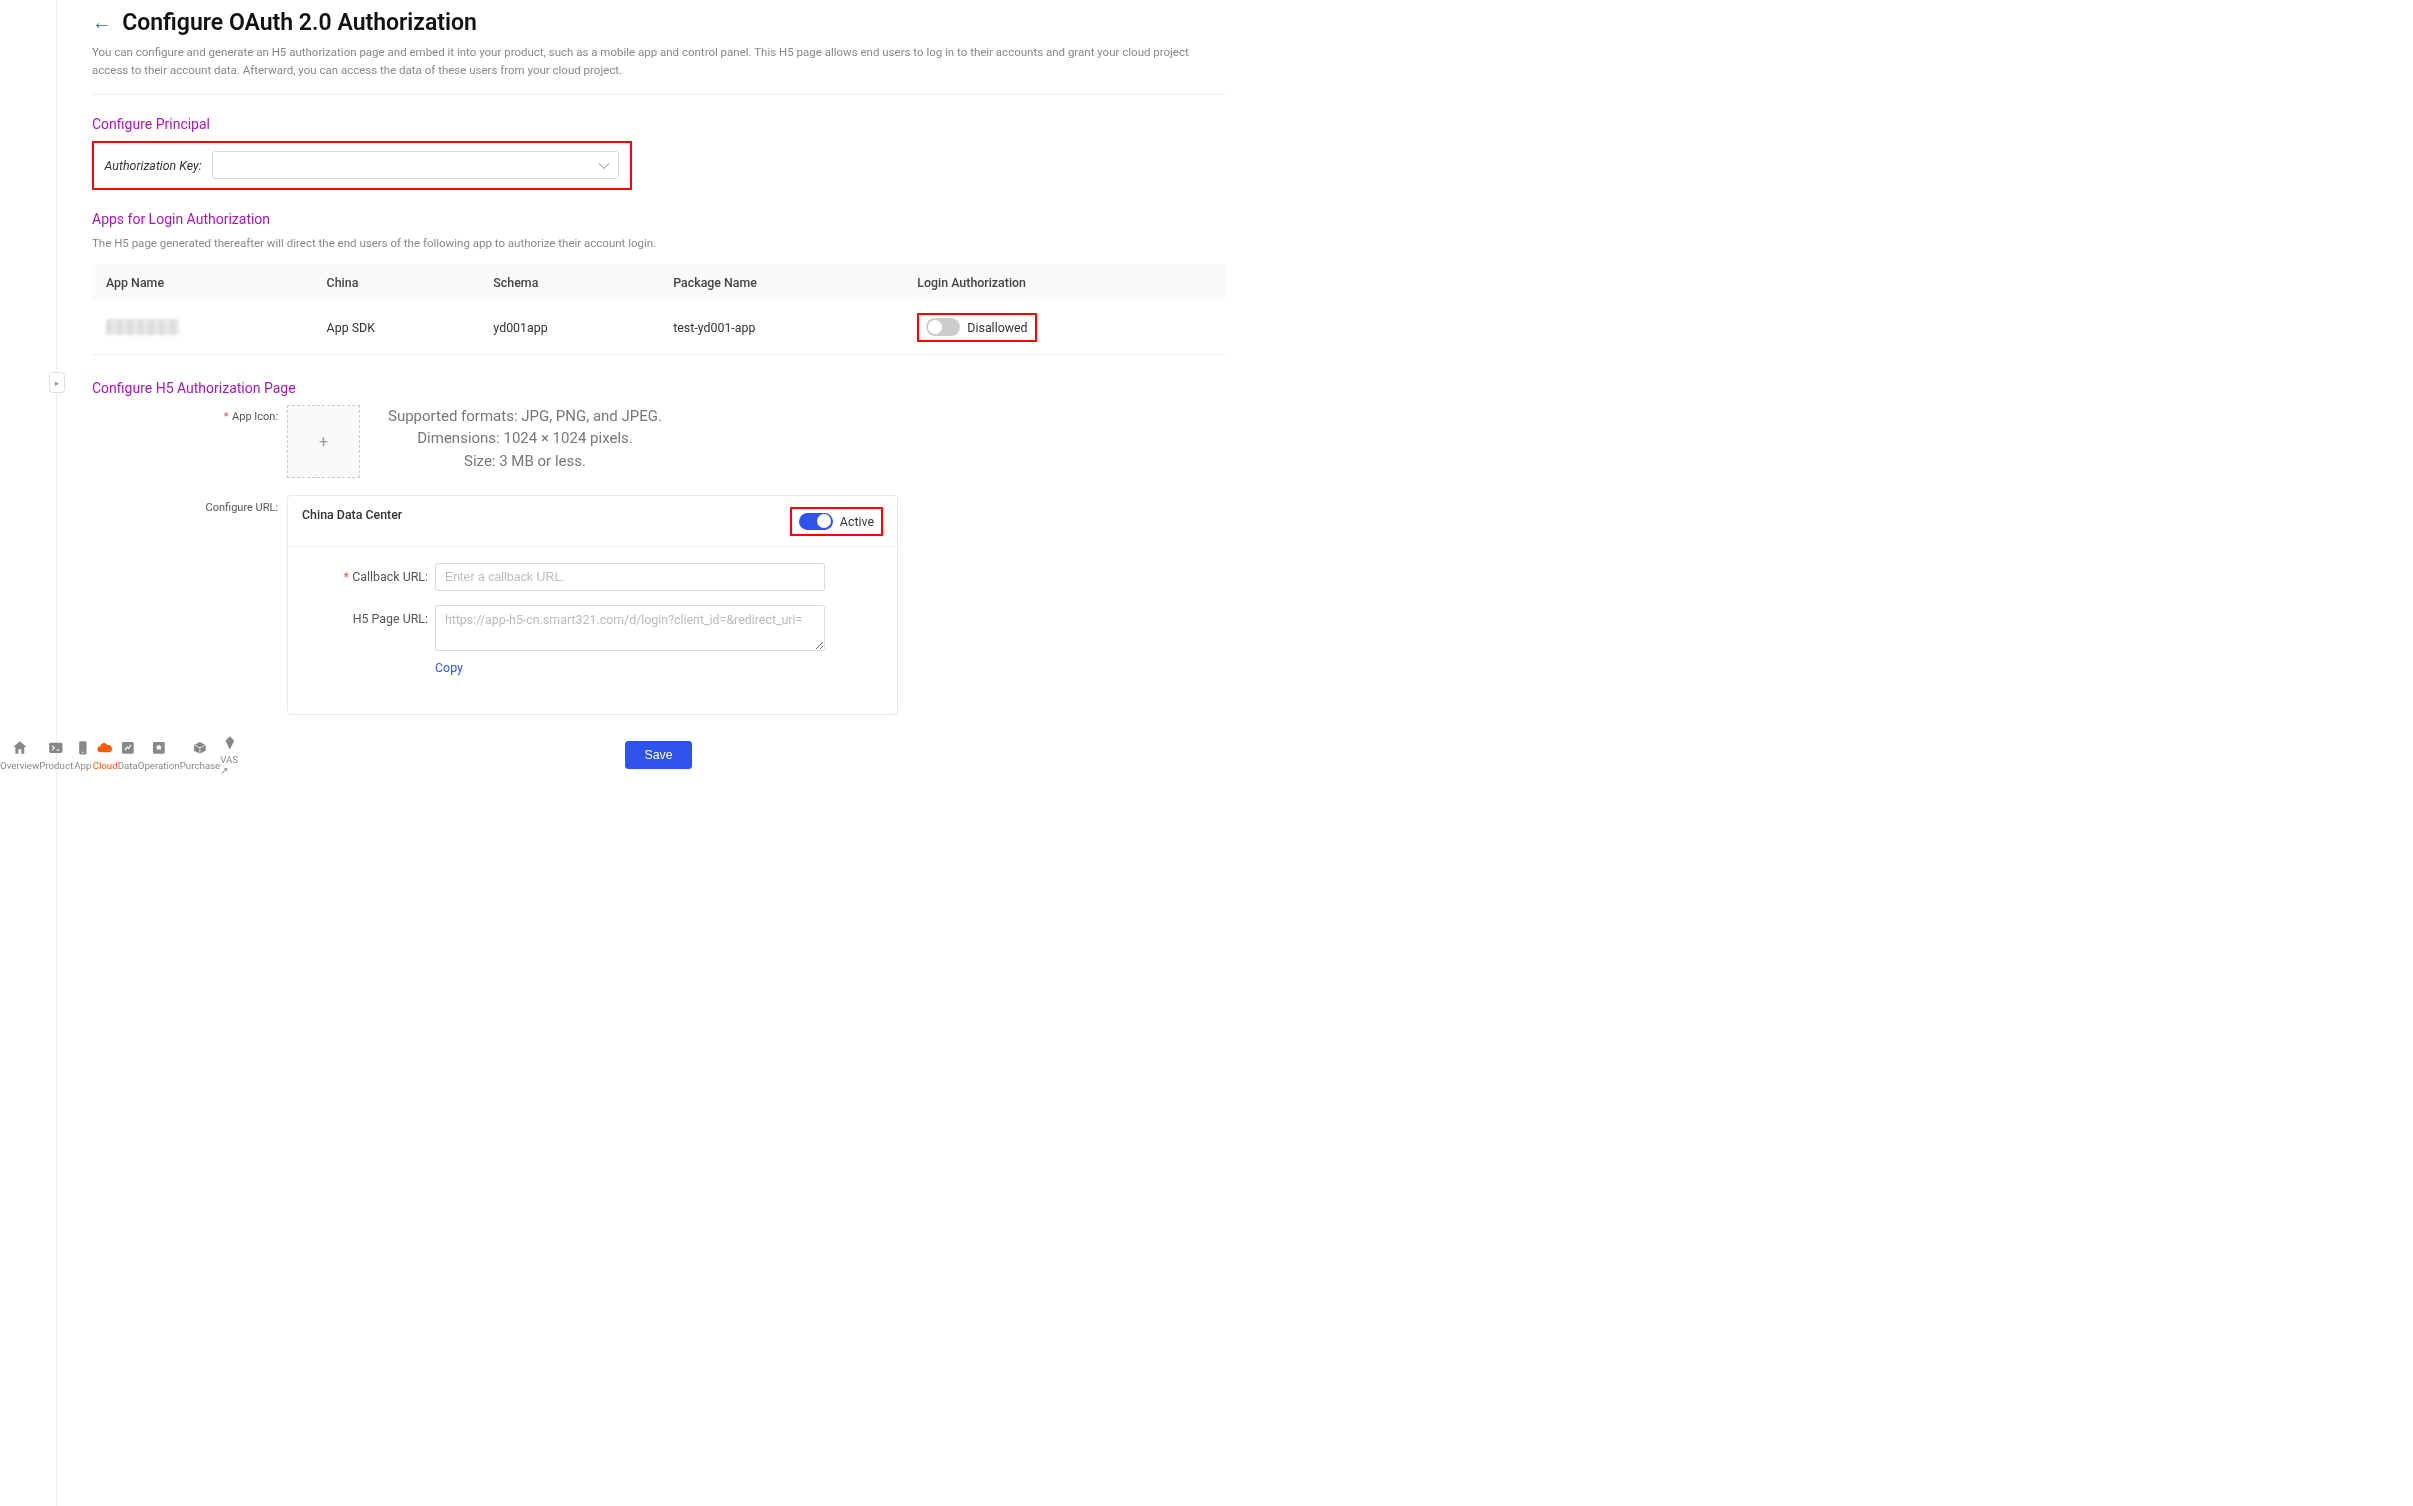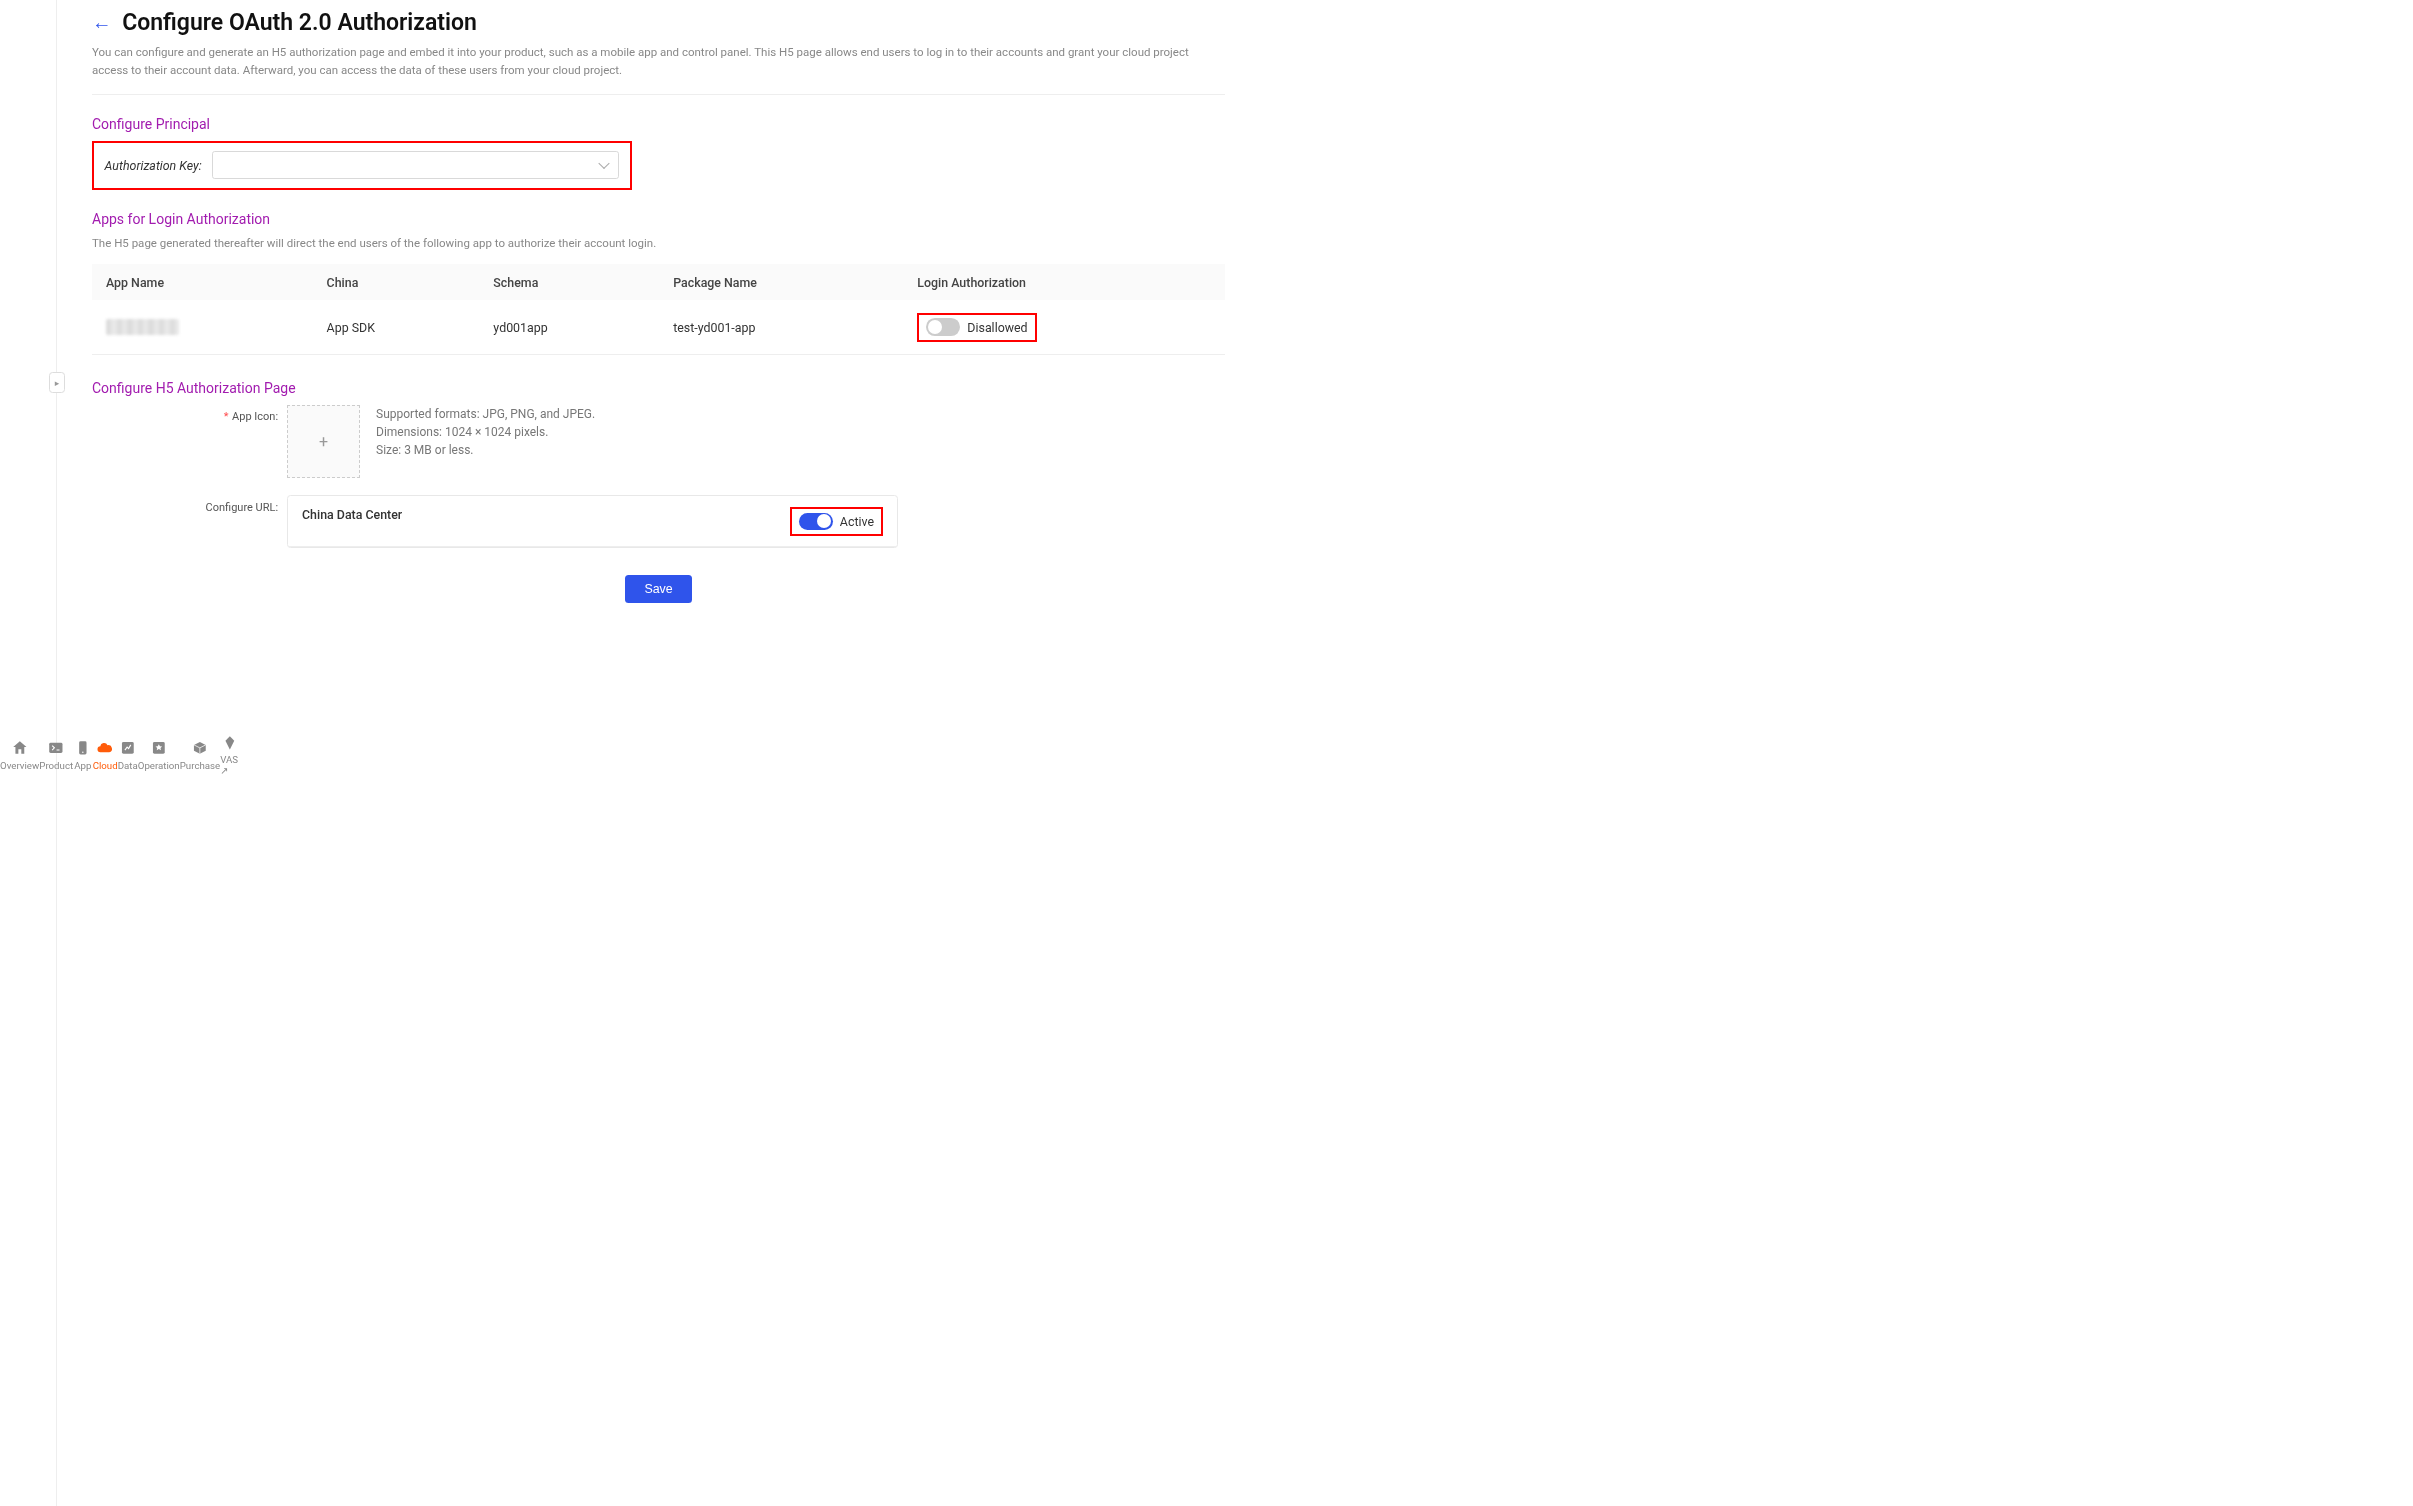--- a/index.html
+++ b/index.html
@@ -190,24 +190,25 @@
 .form-label .req { color: #ff4d4f; margin-right: 3.5px; }
 .upload-box {
   width: 73px; height: 73px;
   border: 0.9px dashed #ccc;
   background: #fafafa;
   display: flex; align-items: center; justify-content: center;
   color: #999; font-size: 16px;
   cursor: pointer;
 }
 .upload-hints {
-  margin-left: 16px;
+  margin-left: 28px;
   color: #777;
-  font-size: 12px;
+  font-size: 15px;
   line-height: 1.5;
+  text-align: center;
 }
 .url-card {
   border: 0.9px solid #e8e8e8;
   border-radius: 3.5px;
   width: 611px;
 }
 .url-card-header {
   display: flex;
   justify-content: space-between;
   align-items: flex-start;
@@ -421,20 +422,33 @@
       <div class="url-card">
         <div class="url-card-header">
           <span class="url-card-title">China Data Center</span>
           <span class="highlight-sm">
             <span class="toggle on">
                 <span class="knob"></span>
               </span>
             <span>Active</span>
           </span>
         </div>
+        <div class="url-card-body">
+          <div class="inner-row">
+            <div class="inner-label"><span class="req">*</span><span>Callback URL:</span></div>
+            <input class="text-input" placeholder="Enter a callback URL." style="">
+          </div>
+          <div class="inner-row">
+            <div class="inner-label">H5 Page URL:</div>
+            <div>
+              <textarea class="textarea-ro" readonly="" style="">https://app-h5-cn.smart321.com/d/login?client_id=&amp;redirect_uri=</textarea>
+              <div><span class="copy-link">Copy</span></div>
+            </div>
+          </div>
+        </div>
       </div>
     </div>
 
     <div class="save-row">
       <button class="save-btn">Save</button>
     </div>
   </main>
 </div>
 
 

